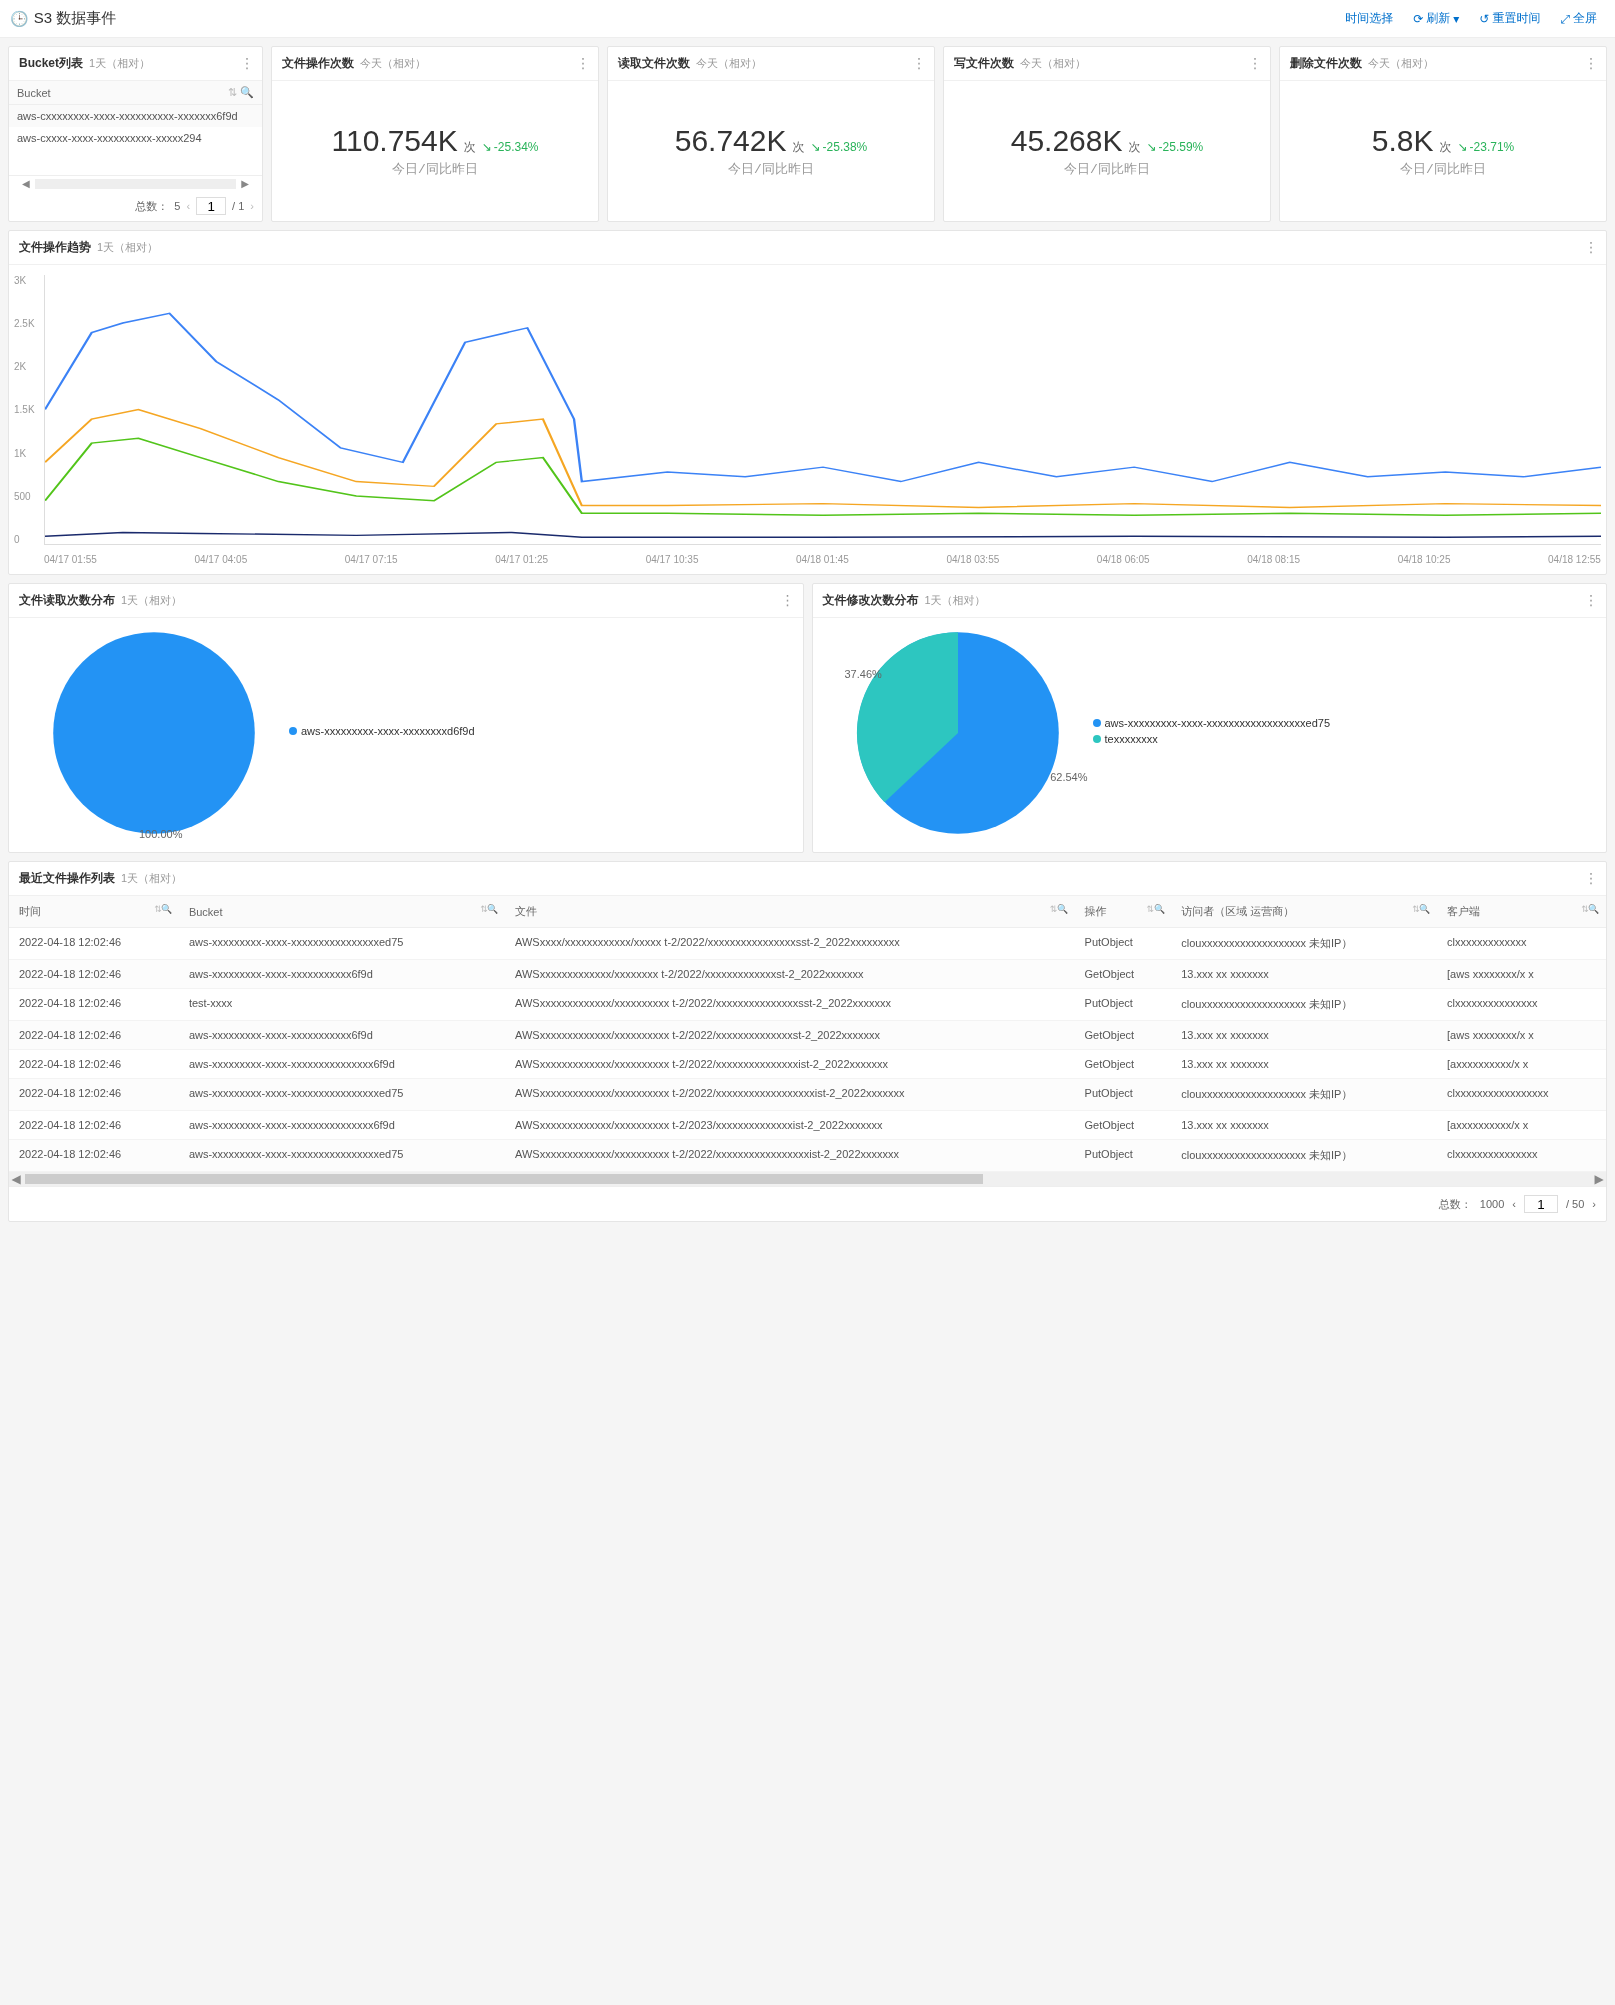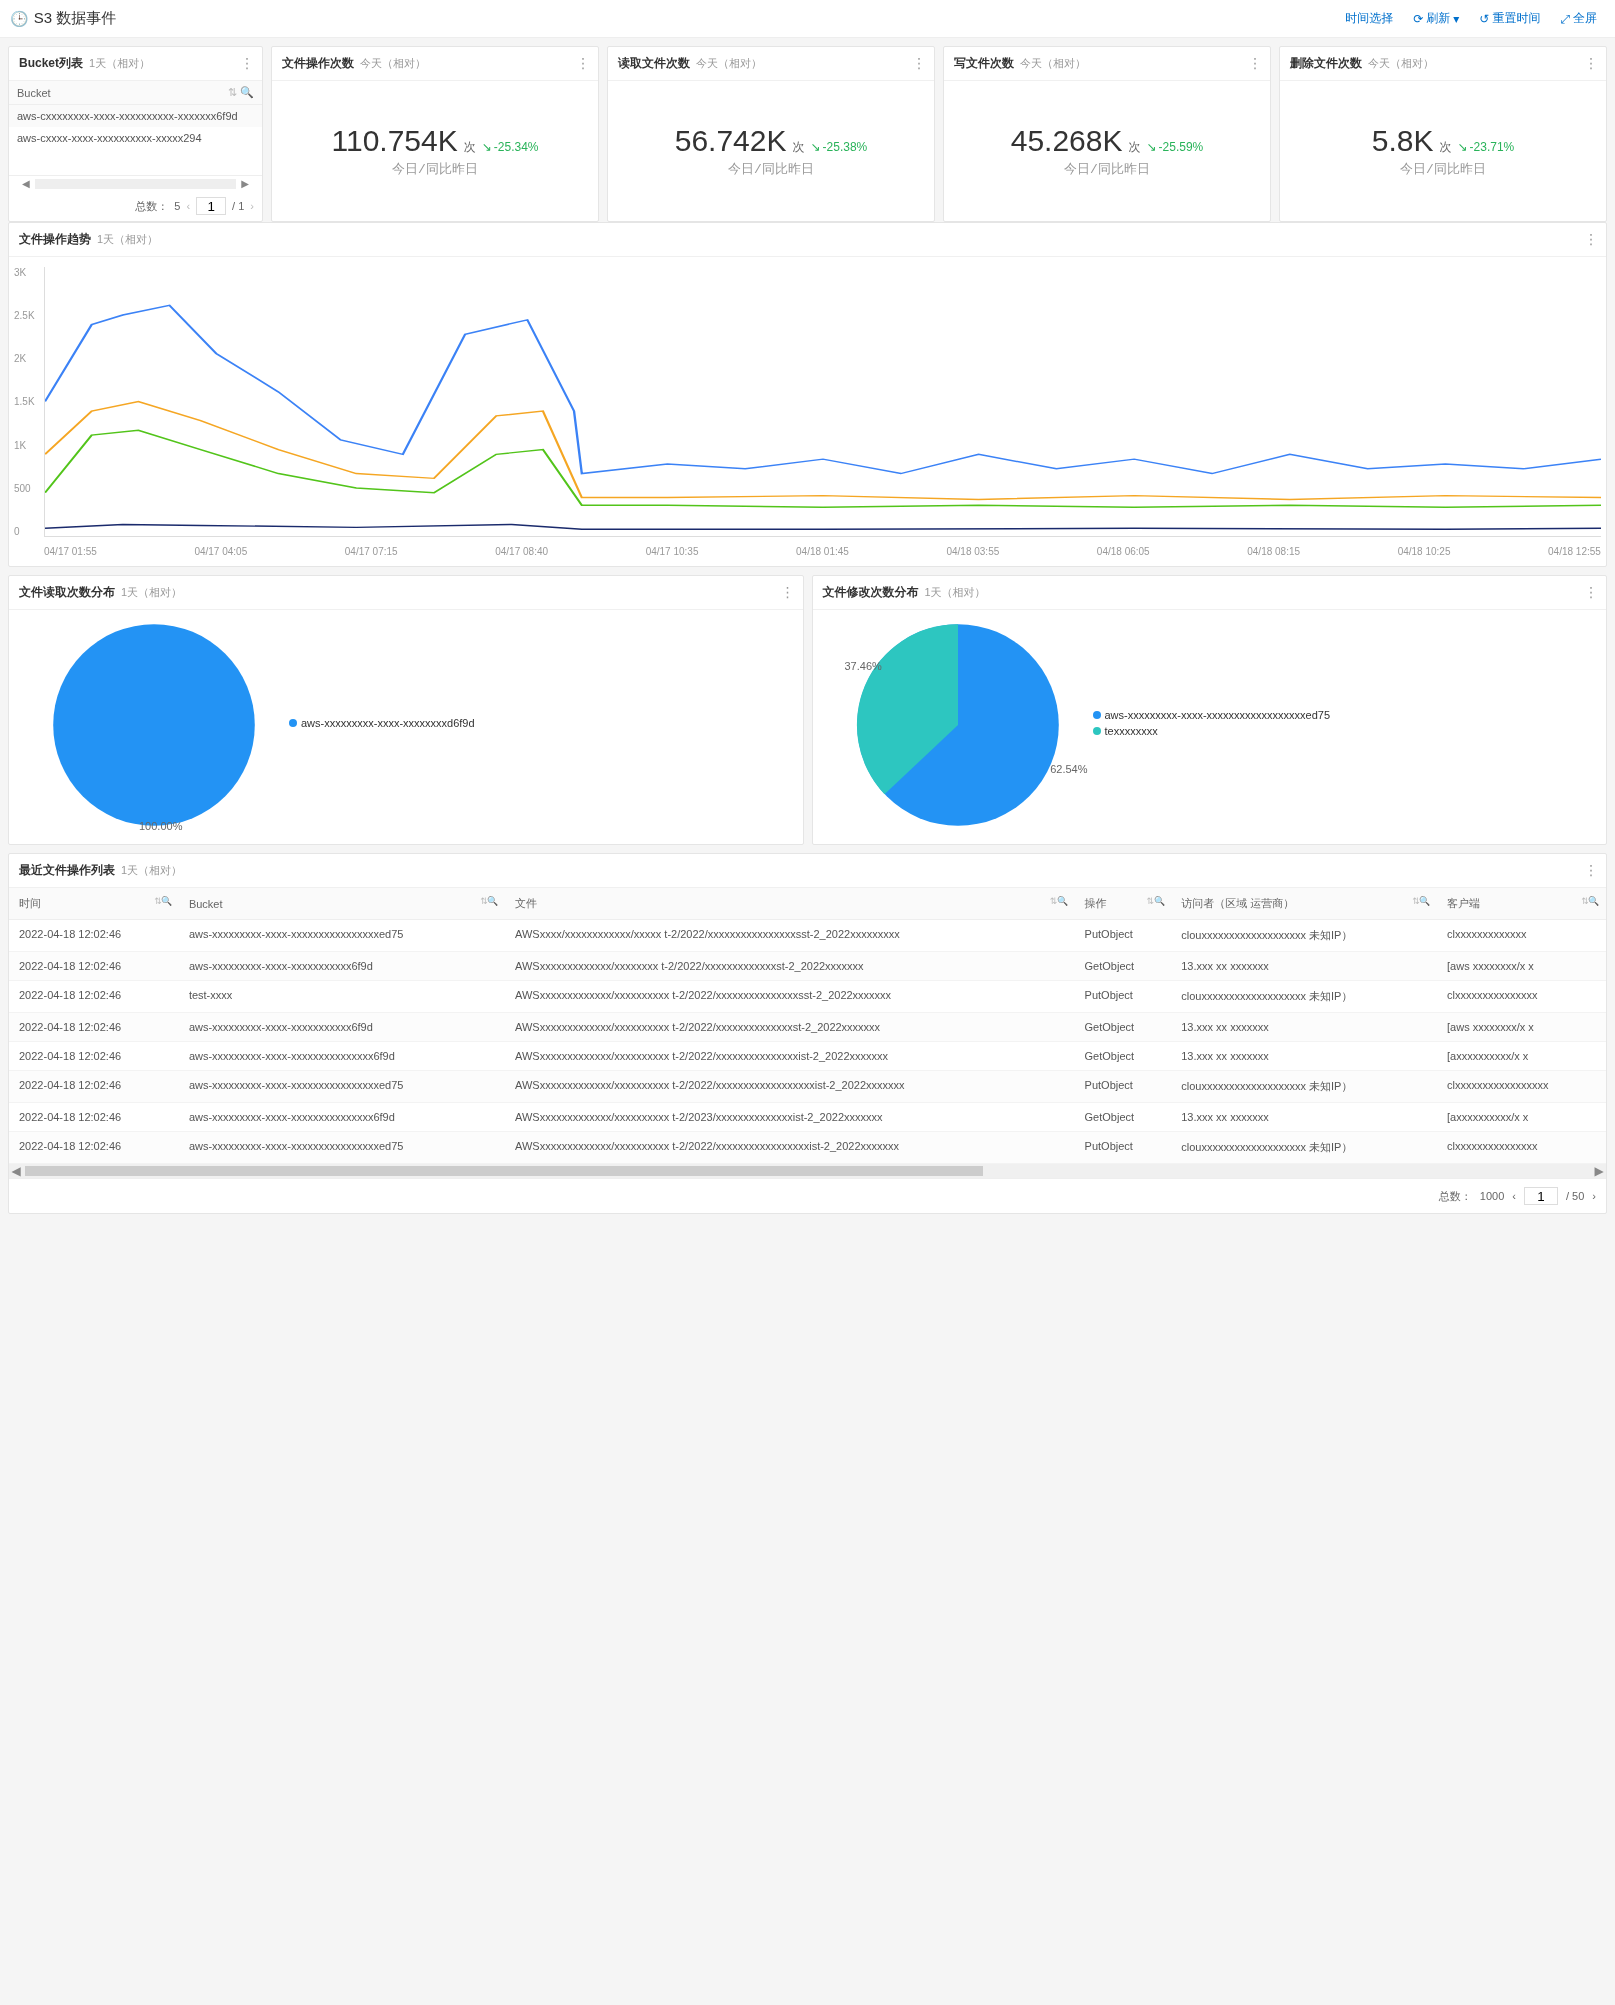--- a/index.html
+++ b/index.html
@@ -2,21 +2,21 @@
 <html><head>
 <meta charset="utf-8">
 <style>
 * { box-sizing: border-box; margin: 0; padding: 0; }
 body { font-family: -apple-system, "Segoe UI", Arial, sans-serif; background: #f5f5f5; font-size: 12px; color: #333; }
 .container { padding: 8px; }
 .header { display: flex; justify-content: space-between; align-items: center; padding: 6px 10px; background: #fff; border-bottom:1px solid #eee; }
 .header-title { font-size: 15px; font-weight: 500; display:flex; align-items:center; gap:5px;}
 .header-actions { display: flex; gap: 4px; }
 .header-btn { color: #0070cc; font-size: 12px; padding: 4px 8px; cursor: pointer; display:flex; align-items:center; gap:3px; }
-.row { display: flex; gap: 8px; }
+.row { display: flex; gap: 8px; margin-bottom: 8px; }
 .panel { background: #fff; border: 1px solid #e5e5e5; border-radius: 2px; position: relative; }
 .panel-header { display: flex; align-items: center; padding: 8px 10px; border-bottom: 1px solid #f0f0f0; }
 .panel-title { font-size: 12px; font-weight: 600; }
 .panel-sub { font-size: 11px; color: #999; margin-left: 6px; }
 .panel-more { position: absolute; top: 8px; right: 8px; color: #999; cursor: pointer; }
 .dots::after { content:"⋮"; font-size:14px; }
 
 .bucket-panel { width: 255px; }
 .bucket-head { padding: 5px 8px; display:flex; justify-content:space-between; align-items:center; border-bottom:1px solid #eee; background:#fafafa; font-size:11px; color:#666;}
 .bucket-list { height: 70px; overflow-y: scroll; }
@@ -215,21 +215,21 @@
             <polyline fill="none" stroke="#3b82f6" stroke-width="1.5" points="0,140 30,60 50,50 80,40 110,90 150,130 190,180 230,195 270,70 310,55 340,150 345,215 400,205 450,210 500,200 550,215 600,195 650,210 700,200 750,215 800,195 850,210 900,205 950,210 1000,200"></polyline>
             <polyline fill="none" stroke="#f5a623" stroke-width="1.5" points="0,195 30,150 60,140 100,160 150,190 200,215 250,220 290,155 320,150 345,240 400,240 500,238 600,242 700,238 800,242 900,238 1000,240"></polyline>
             <polyline fill="none" stroke="#52c41a" stroke-width="1.5" points="0,235 30,175 60,170 100,190 150,215 200,230 250,235 290,195 320,190 345,248 400,248 500,250 600,248 700,250 800,248 900,250 1000,248"></polyline>
             <polyline fill="none" stroke="#1a2a6c" stroke-width="1.5" points="0,272 50,268 100,269 200,271 300,268 345,273 500,273 700,272 900,273 1000,272"></polyline>
           </svg>
         </div>
         <div class="x-labels">
           <span>04/17 01:55</span>
             <span>04/17 04:05</span>
             <span>04/17 07:15</span>
-            <span>04/17 08:40</span>
+            <span>04/17 01:25</span>
             <span>04/17 10:35</span>
             <span>04/18 01:45</span>
             <span>04/18 03:55</span>
             <span>04/18 06:05</span>
             <span>04/18 08:15</span>
             <span>04/18 10:25</span>
             <span>04/18 12:55</span>
         </div>
       </div>
     </div>

